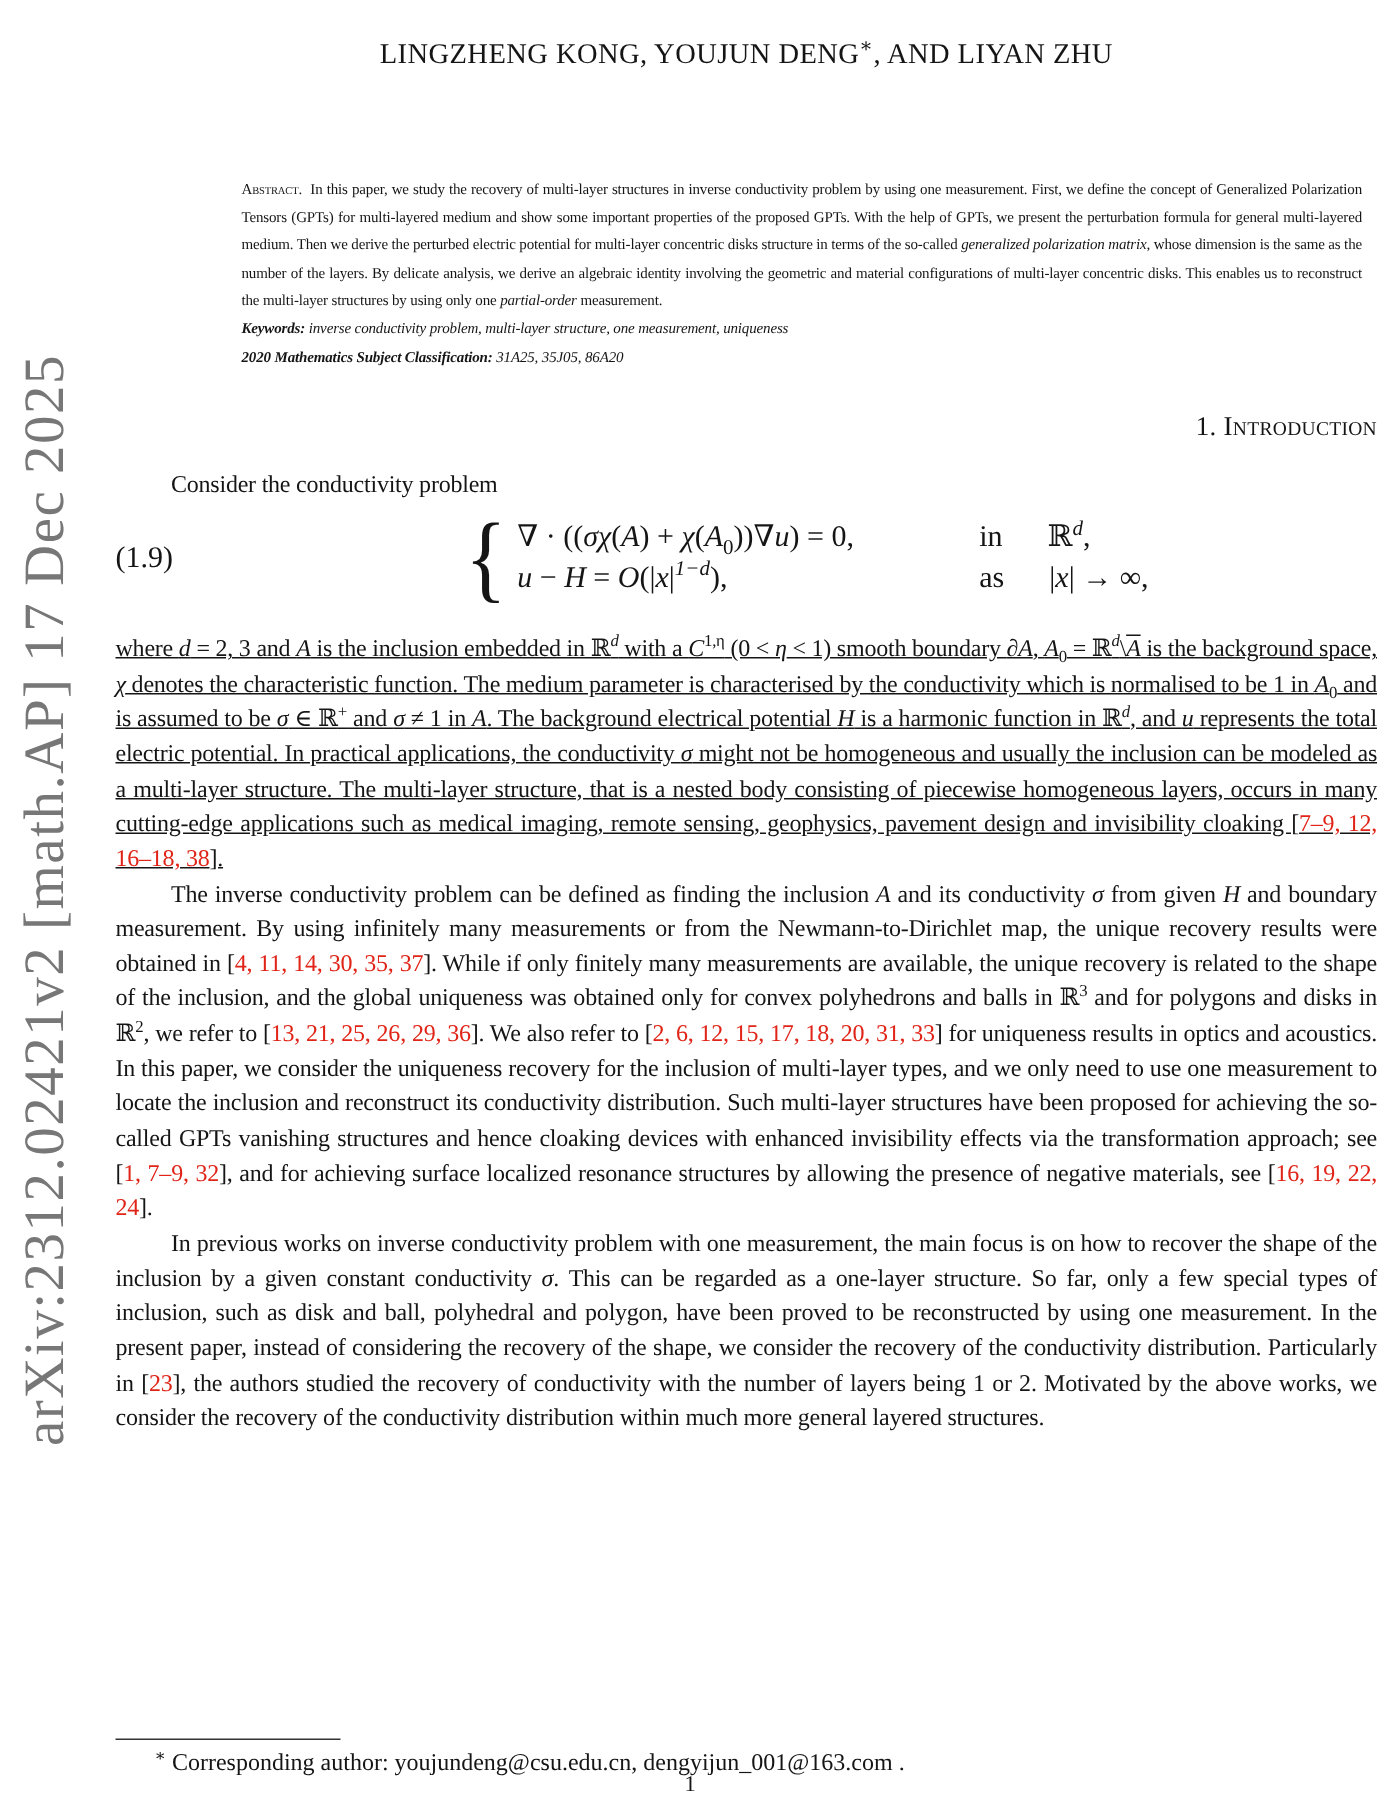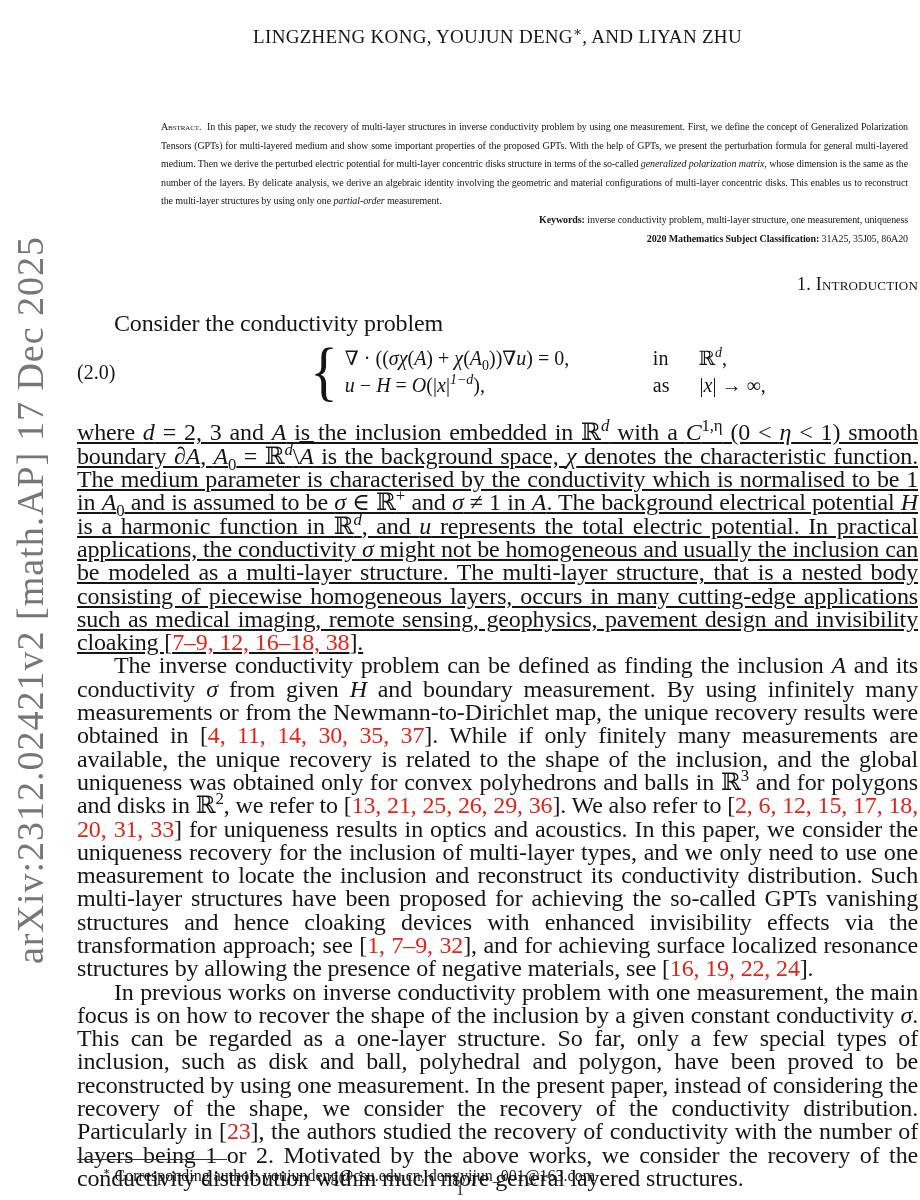--- a/index.html
+++ b/index.html
@@ -40,29 +40,29 @@
     font-size:19px;
     letter-spacing:0.3px;
   }
   .abstract{
     margin:70px 10px 0 84px;
     font-size:10px;
     line-height:18.6px;
     text-align:justify;
     letter-spacing:-0.1px;
   }
-  .abstract .meta-line{text-align:right;}
+  .abstract .meta-line{text-align:left;font-style:italic;}
   .section-heading{
     margin-top:26px;
     text-align:right;
     font-size:18px;
     letter-spacing:0.2px;
   }
   .bodytext{
-    font-size:24px;
+    font-size:16px;
     line-height:23.3px;
     text-align:justify;
     letter-spacing:-0.15px;
   }
   .lead{margin-top:17px;text-indent:37px;}
   .indent{text-indent:37px;}
   .eq-row{
     position:relative;
     height:60px;
     margin-top:8px;
@@ -135,21 +135,21 @@
       <div><span class="rt-sc">Abstract.</span><span>&nbsp;&nbsp;In this paper, we study the recovery of multi-layer structures in inverse conductivity problem by using one measurement.  First, we define the concept of Generalized Polarization Tensors (GPTs) for multi-layered medium and show some important properties of the proposed GPTs.  With the help of GPTs, we present the perturbation formula for general multi-layered medium. Then we derive the perturbed electric potential for multi-layer concentric disks structure in terms of the so-called </span><span class="rt-i">generalized polarization matrix</span><span>, whose dimension is the same as the number of the layers. By delicate analysis, we derive an algebraic identity involving the geometric and material configurations of multi-layer concentric disks.  This enables us to reconstruct the multi-layer structures by using only one </span><span class="rt-i">partial-order</span><span> measurement.</span></div>
       <div class="meta-line"><span class="rt-b">Keywords:</span><span> inverse conductivity problem, multi-layer structure, one measurement, uniqueness</span></div>
       <div class="meta-line"><span class="rt-b">2020 Mathematics Subject Classification:</span><span> 31A25, 35J05, 86A20</span></div>
     </div>
 
     <div class="section-heading"><span>1. </span><span class="rt-sc">Introduction</span></div>
 
     <div class="bodytext lead"><span>Consider the conductivity problem</span></div>
 
     <div class="eq-row">
-      <span class="eq-label">(2.0)</span>
+      <span class="eq-label">(1.9)</span>
       <div class="eq-group">
         <span class="eq-brace">{</span>
         <div class="eq-lines">
           <div class="eq-line">
             <span class="eq-main"><span>∇ · ((</span><span class="rt-i">σχ</span><span>(</span><span class="rt-i">A</span><span>) + </span><span class="rt-i">χ</span><span>(</span><span class="rt-i">A</span><span class="rt-sub">0</span><span>))∇</span><span class="rt-i">u</span><span>) = 0,</span></span>
             <span class="eq-cond"><span>in</span><span>  </span><span>ℝ</span><span class="rt-sup rt-i">d</span><span>,</span></span>
           </div>
           <div class="eq-line">
             <span class="eq-main"><span class="rt-i">u</span><span> − </span><span class="rt-i">H</span><span> = </span><span class="rt-i">O</span><span>(|</span><span class="rt-i">x</span><span>|</span><span class="rt-sup rt-i">1−d</span><span>),</span></span>
             <span class="eq-cond"><span>as</span><span>  |</span><span class="rt-i">x</span><span>| → ∞,</span></span>

